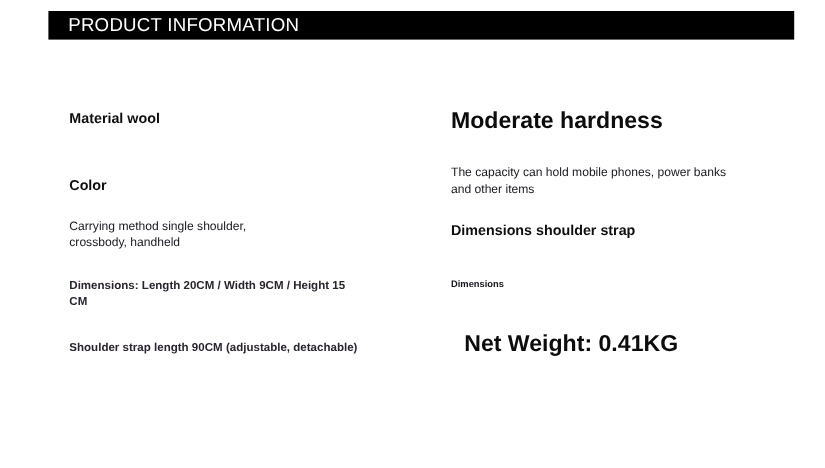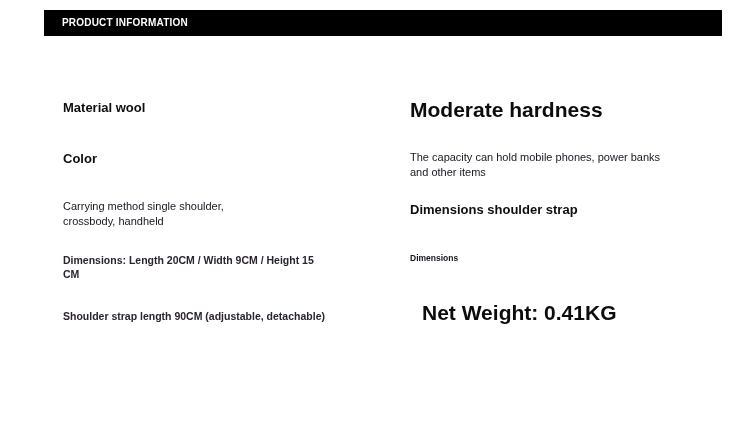--- a/index.html
+++ b/index.html
@@ -26,23 +26,23 @@
     left: 44px;
     top: 10px;
     width: 678px;
     height: 26px;
     background: #000000;
   }
   #header-title {
     position: absolute;
     left: 62px;
     top: 13px;
-    font-size: 10px;
+    font-size: 17px;
     line-height: 20px;
-    font-weight: 700;
+    font-weight: 400;
     color: #ffffff;
     letter-spacing: 0.2px;
     white-space: nowrap;
   }
 
   
   .column {
     position: absolute;
     top: 0;
   }
@@ -82,21 +82,21 @@
   }
   .spec-tiny {
     font-weight: bold;
     font-size: 8.5px;
     line-height: 12px;
     color: #17131c;
   }
 
   
   #material-wool        { left: 0; top: 99px;  }
-  #color                { left: 0; top: 150px; text-align: right; }
+  #color                { left: 0; top: 160px; text-align: right; }
   #carrying-method      { left: 0; top: 199px; width: 210px; }
   #dimensions           { left: 0; top: 253px; width: 265px; }
   #shoulder-strap-length{ left: 0; top: 309px; width: 300px; }
 
   
   #moderate-hardness    { left: 0; top: 100px; }
   #capacity             { left: 0; top: 150px; width: 255px; }
   #accessory            { left: 0; top: 201px; }
   #structure-group      { left: 0; top: 250px; width: 180px; height: 34px; }
   #structure-label {

